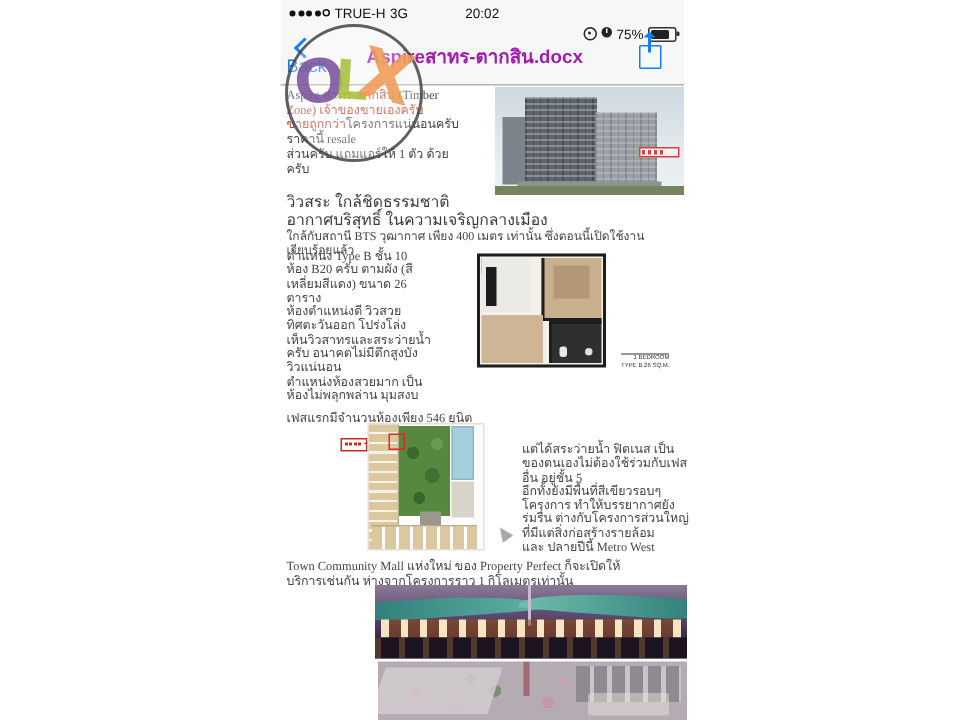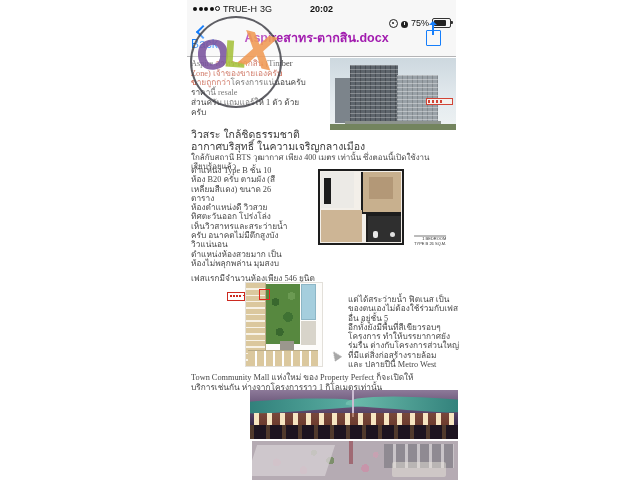--- a/index.html
+++ b/index.html
@@ -8,22 +8,22 @@
   .nw{white-space:nowrap;}
 
   
   .phone-bar{position:absolute;left:187px;top:0;width:269px;height:56px;background:#f7f7f7;border-bottom:1px solid #b4b4b6;}
   .statusbar{position:absolute;left:187px;top:0;width:269px;height:17px;display:flex;align-items:center;
              font-size:9px;color:#111;}
   .sb-left{display:flex;align-items:center;gap:3px;margin-left:6px;}
   .sig{display:flex;gap:1.5px;align-items:center;}
   .dot{width:4px;height:4px;border-radius:50%;background:#111;}
   .dot.empty{background:transparent;border:1px solid #111;width:3px;height:3px;}
-  .sb-time{position:absolute;left:0;width:100%;text-align:center;font-weight:bold;}
-  .sb-right{margin-left:auto;display:flex;align-items:flex-end;gap:3px;margin-right:5px;margin-top:28px;}
+  .sb-time{position:absolute;left:0;width:100%;text-align:center;font-weight:normal;}
+  .sb-right{margin-left:auto;display:flex;align-items:flex-start;gap:3px;margin-right:5px;margin-top:28px;}
   .lock-ic{width:7px;height:7px;border:1px solid #222;border-radius:50%;position:relative;}
   .lock-ic::after{content:"";position:absolute;left:2px;top:2px;width:2px;height:2px;background:#222;border-radius:50%;}
   .alarm-ic{width:7px;height:7px;background:#222;border-radius:50%;position:relative;}
   .alarm-ic::after{content:"";position:absolute;left:3px;top:1px;width:1px;height:3px;background:#f7f7f7;}
   .batt{width:17px;height:8px;border:1px solid #333;border-radius:2px;position:relative;}
   .batt::before{content:"";position:absolute;left:1px;top:1px;bottom:1px;width:70%;background:#222;border-radius:1px;}
   .batt::after{content:"";position:absolute;right:-3px;top:2px;width:2px;height:3px;background:#333;border-radius:0 1px 1px 0;}
 
   .navbar{position:absolute;left:187px;top:17px;width:269px;height:39px;}
   .back-btn{position:absolute;left:4px;top:10px;display:flex;align-items:center;color:#157efb;font-size:12px;flex-direction:column;}

